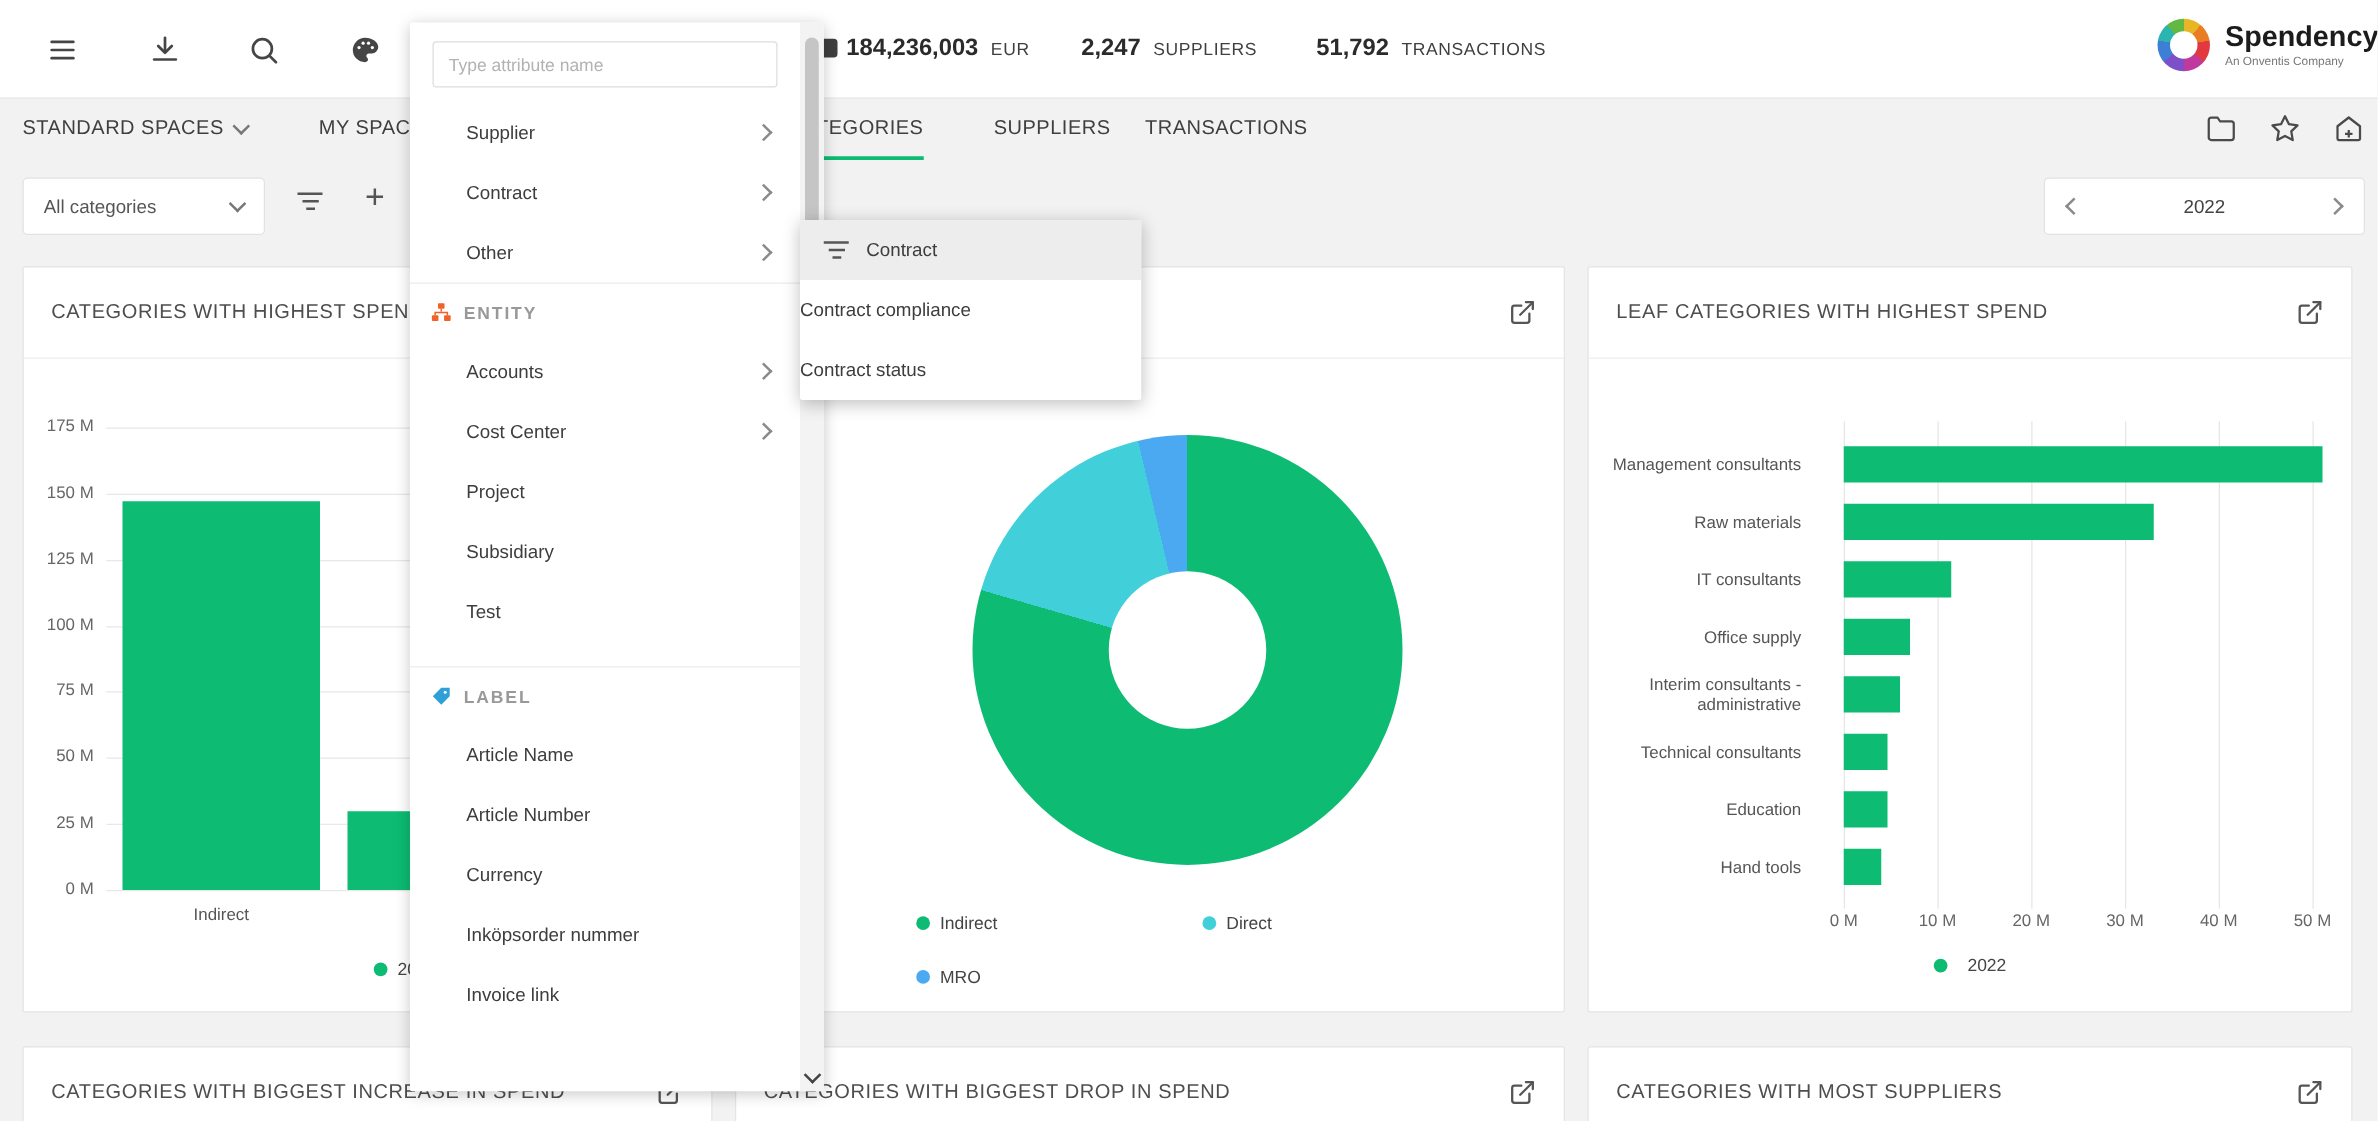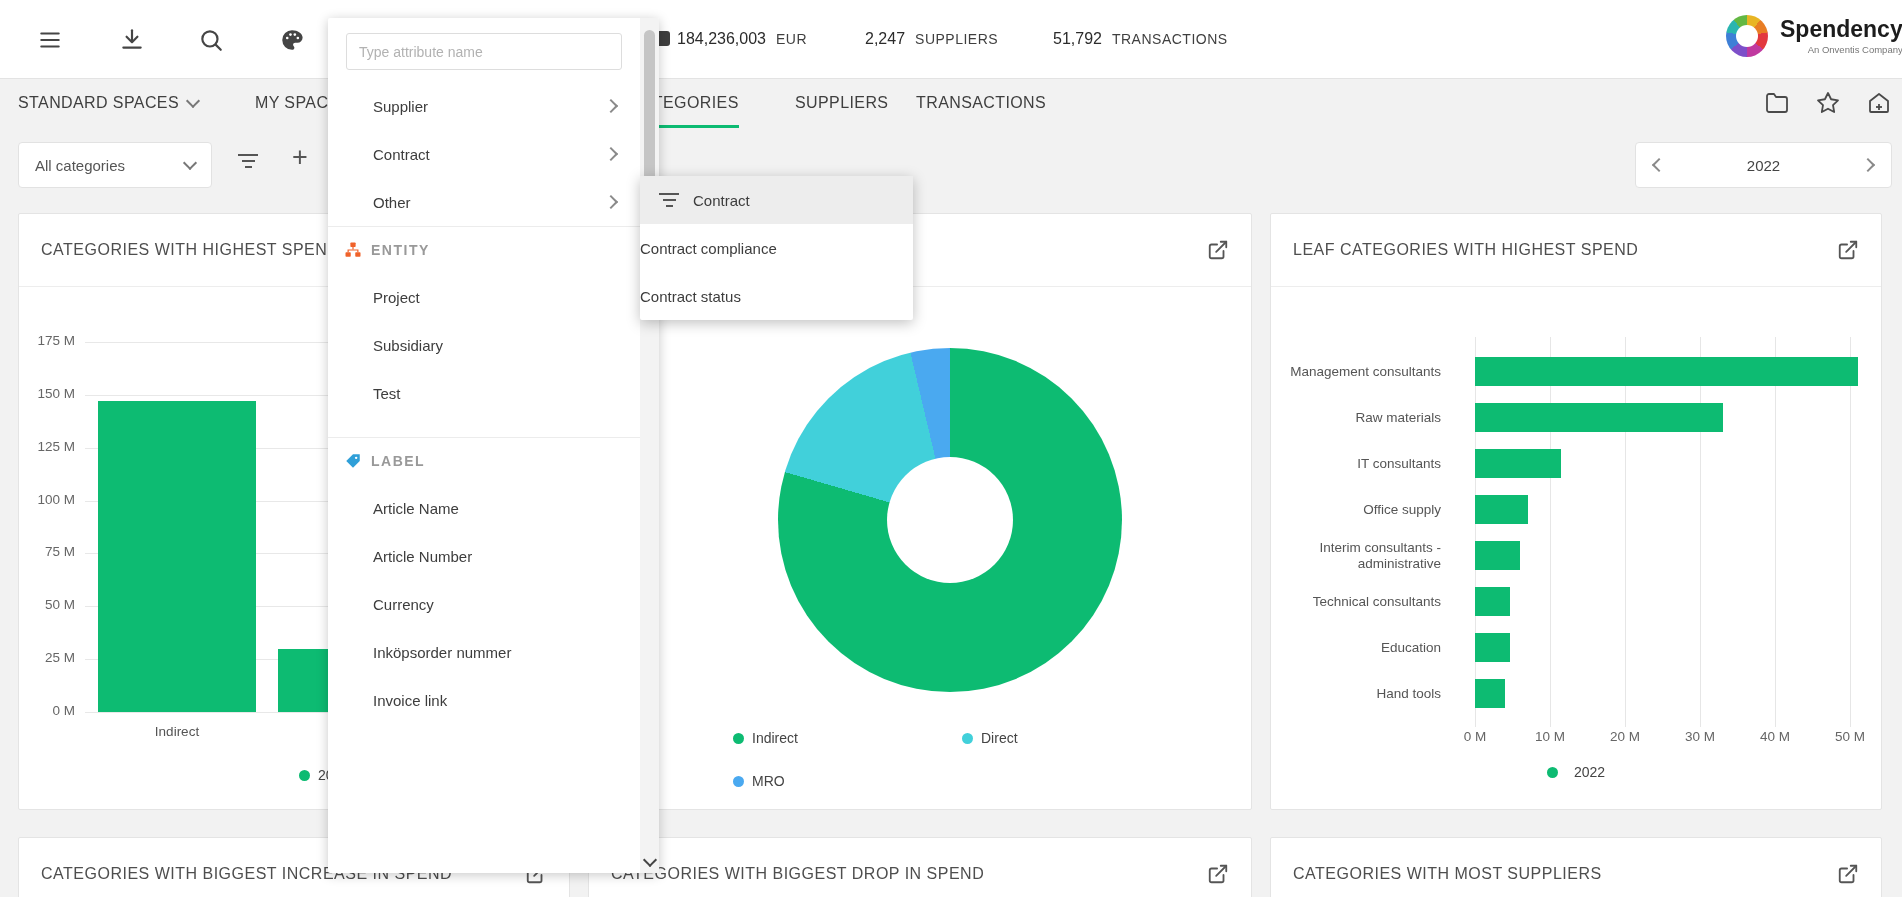--- a/index.html
+++ b/index.html
@@ -4,24 +4,24 @@
 <style>
   html,body{margin:0;padding:0;}
   .app{position:relative;width:1902px;height:897px;overflow:hidden;background:#f2f2f2;
        font-family:"Liberation Sans",sans-serif;color:#333;}
 
   
   .topbar{position:absolute;left:0;top:0;width:1902px;height:78px;background:#fff;border-bottom:1px solid #e3e3e3;z-index:5;}
   .hicon{position:absolute;top:27px;width:26px;height:26px;color:#454545;cursor:pointer;}
   .hicon svg{width:26px;height:26px;}
   .stat{position:absolute;top:0;height:78px;display:flex;align-items:center;gap:10px;}
-  .stat .val{font-size:16px;font-weight:normal;color:#2b2b2b;}
+  .stat .val{font-size:19px;font-weight:bold;color:#2b2b2b;}
   .stat .lab{font-size:14px;color:#3f3f3f;letter-spacing:.5px;}
   .eurchip{position:absolute;left:655px;top:31px;width:15px;height:15px;background:#3f3f3f;border-radius:3px;z-index:1;}
-  .brand{position:absolute;left:1726px;top:15px;display:flex;align-items:center;gap:12px;text-align:right;}
+  .brand{position:absolute;left:1726px;top:15px;display:flex;align-items:center;gap:12px;}
   .ring{position:relative;width:42px;height:42px;border-radius:50%;
     background:conic-gradient(#e8b524 0 40deg,#e87d24 40deg 80deg,#e2383f 80deg 130deg,#c0399f 130deg 180deg,#7d4fc9 180deg 230deg,#3e7fd6 230deg 280deg,#2ab5b0 280deg 320deg,#63b843 320deg 360deg);}
   .ring .hole{position:absolute;left:10px;top:10px;width:22px;height:22px;background:#fff;border-radius:50%;}
   .brandname{font-size:23px;font-weight:bold;color:#1c1c1c;line-height:1;}
   .brandtag{font-size:9.5px;color:#777;margin-top:3px;}
 
   
   .tabbar{position:absolute;left:0;top:78px;width:1746px;height:50px;}
   .tab{position:absolute;top:0;height:50px;display:flex;align-items:center;gap:9px;
        font-size:16px;color:#3f3f3f;letter-spacing:.4px;cursor:pointer;box-sizing:border-box;}
@@ -400,20 +400,28 @@
             <g fill="#f0622a">
               <rect x="8.5" y="2" width="7" height="6" rx="1"></rect>
               <rect x="2" y="15" width="7" height="6" rx="1"></rect>
               <rect x="15" y="15" width="7" height="6" rx="1"></rect>
             </g>
             <path d="M12 8v3M5.5 15v-3h13v3" fill="none" stroke="#f0622a" stroke-width="1.6"></path>
           </svg>
         <span>ENTITY</span>
       </div>
       <div class="attr-row">
+        <span>Accounts</span>
+        <span class="chev-r"></span>
+      </div>
+      <div class="attr-row">
+        <span>Cost Center</span>
+        <span class="chev-r"></span>
+      </div>
+      <div class="attr-row">
         <span>Project</span>
       </div>
       <div class="attr-row">
         <span>Subsidiary</span>
       </div>
       <div class="attr-row">
         <span>Test</span>
       </div>
 
       <div class="attr-section gap">

